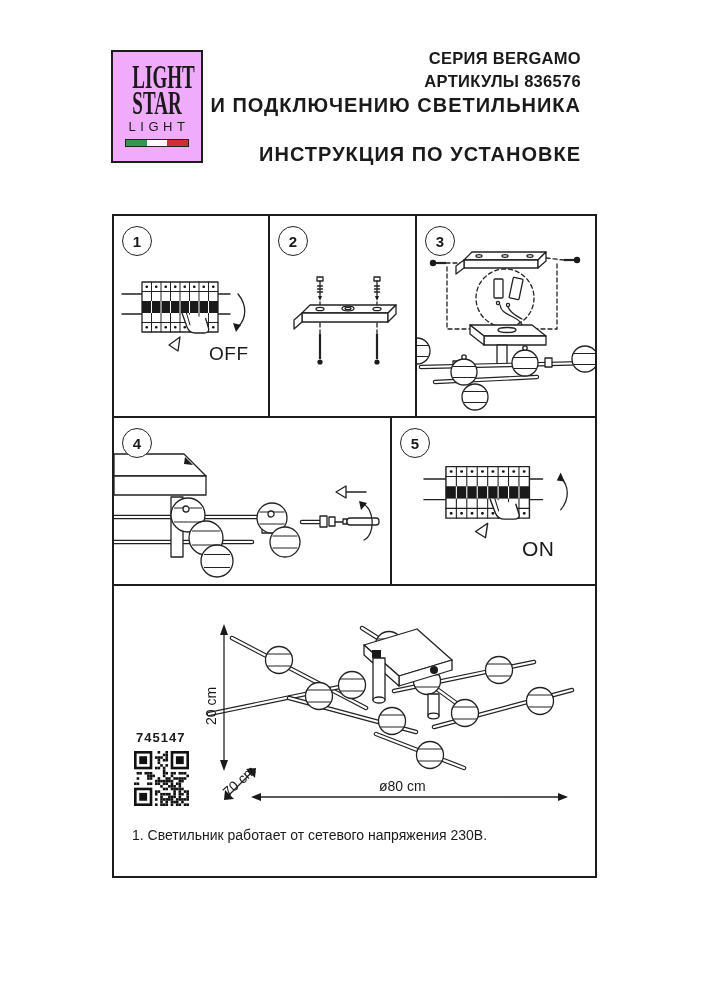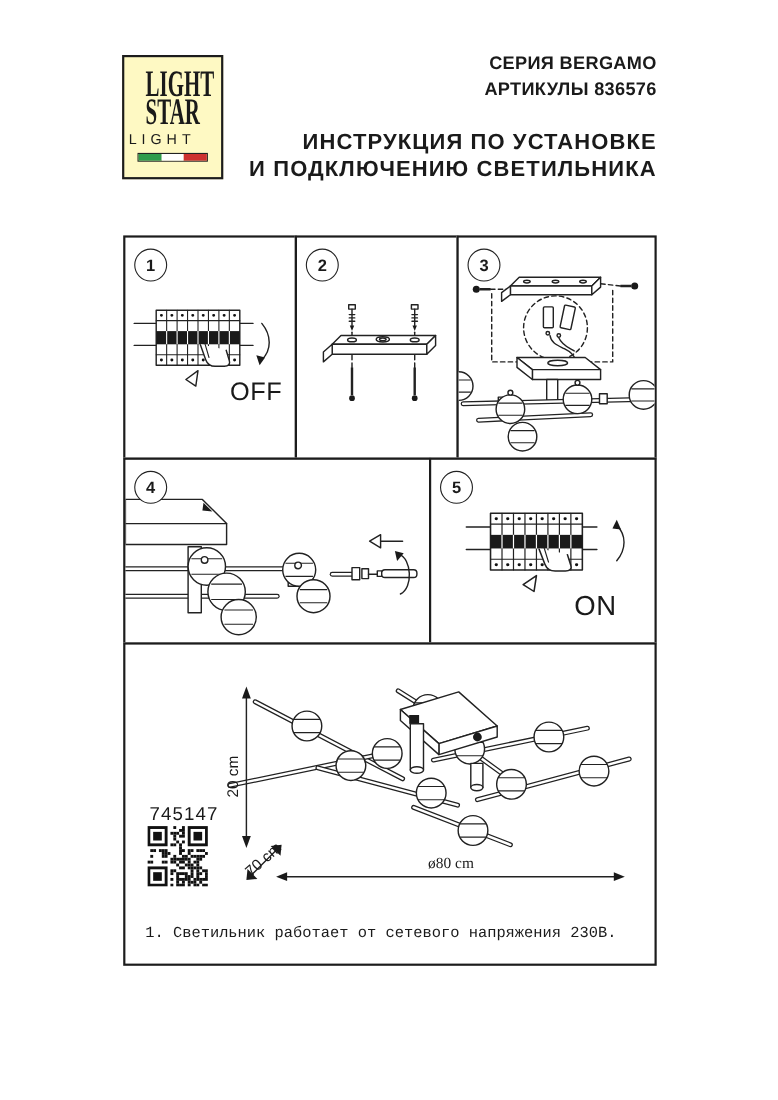--- a/index.html
+++ b/index.html
@@ -1,83 +1,83 @@
 <!DOCTYPE html>
 <html><head>
 <meta charset="utf-8">
 <style>
   html,body{margin:0;padding:0;}
   body{width:707px;height:1000px;background:#fff;position:relative;overflow:hidden;
        font-family:"Liberation Sans",sans-serif;color:#1a1a1a;}
   
   .logo{position:absolute;left:111px;top:50px;width:92px;height:113px;border:2px solid #1c1c1c;
-        box-sizing:border-box;background:#fef9c3;}
+        box-sizing:border-box;background:#f0abfc;text-align:center;}
   .logo-word{display:block;font-family:"Liberation Serif",serif;font-weight:bold;font-size:34px;
         line-height:26px;transform:scaleX(.56);transform-origin:50% 50%;letter-spacing:0;}
   .logo-light{margin-top:12px;}
   .logo-group{display:block;font-size:13px;font-weight:normal;letter-spacing:4.5px;margin-top:3px;
         margin-left:4px;}
   .flag{width:62px;height:6px;margin:5px auto 0;border:1px solid #222;display:flex;}
   .flag span{flex:1;height:100%;}
   
-  .hdr{position:absolute;right:110px;top:47px;text-align:right;}
+  .hdr{position:absolute;right:126px;top:47px;text-align:right;}
   .hdr-small{font-size:16.5px;font-weight:bold;line-height:23px;letter-spacing:.3px;}
   .hdr-big{font-size:20px;font-weight:bold;line-height:24.5px;letter-spacing:1px;margin-top:24px;}
   
   .panel{position:absolute;border:2px solid #1c1c1c;box-sizing:border-box;background:#fff;}
   #p1{left:112px;top:214px;width:158px;height:204px;}
   #p2{left:268px;top:214px;width:149px;height:204px;}
   #p3{left:415px;top:214px;width:182px;height:204px;}
   #p4{left:112px;top:416px;width:280px;height:170px;}
   #p5{left:390px;top:416px;width:207px;height:170px;}
   #p6{left:112px;top:584px;width:485px;height:294px;}
   .stepnum{position:absolute;left:8px;top:10px;width:28px;height:28px;border:1.5px solid #222;
         border-radius:50%;display:flex;align-items:center;justify-content:center;
         font-size:15px;font-weight:bold;background:#fff;z-index:2;}
   svg.art{position:absolute;left:0;top:0;width:100%;height:100%;}
-  .cap{position:absolute;font-size:23px;letter-spacing:.5px;}
+  .cap{position:absolute;font-size:19px;letter-spacing:.5px;}
   
   .ln{stroke:#222;stroke-width:1.3;fill:none;stroke-linecap:round;stroke-linejoin:round;}
   .fw{fill:#fff;stroke:#222;stroke-width:1.3;stroke-linejoin:round;}
   .fb{fill:#1a1a1a;stroke:none;}
   .dsh{stroke-dasharray:4 3;}
   .rod{stroke:#222;stroke-width:4.5;fill:none;stroke-linecap:round;}
   .rodw{stroke:#fff;stroke-width:2.2;fill:none;stroke-linecap:round;}
   .thin{stroke-width:1;}
   .sph circle.body{fill:#fff;stroke:#222;stroke-width:1.3;}
   .sph line{stroke:#222;stroke-width:1;}
   
-  .art-num{position:absolute;left:22px;top:144px;font-size:17px;font-weight:normal;letter-spacing:1px;}
+  .art-num{position:absolute;left:22px;top:144px;font-size:13px;font-weight:bold;letter-spacing:1px;}
   .qr{position:absolute;left:20px;top:165px;width:55px;height:55px;}
   .dim{position:absolute;font-size:14px;white-space:nowrap;}
   .dim-20{left:72px;top:112px;width:50px;text-align:center;transform:rotate(-90deg);}
   .dim-70{left:100px;top:187px;width:50px;text-align:center;transform:rotate(-42deg);}
-  .dim-80{left:265px;top:192px;width:62px;text-align:center;font-family:Liberation Serif, serif;}
-  .notes{position:absolute;left:18px;top:252px;font-size:14px;line-height:22.5px;font-family:Liberation Mono, monospace;}
+  .dim-80{left:265px;top:192px;width:62px;}
+  .notes{position:absolute;left:18px;top:238px;font-size:14px;line-height:22.5px;}
   .notes span{display:block;}
 </style>
 </head>
 <body>
 
 <div class="logo">
   <span class="logo-word logo-light">LIGHT</span>
   <span class="logo-word">STAR</span>
   <span class="logo-group">LIGHT</span>
   <div class="flag">
     <span style="background: rgb(46, 155, 76);"></span>
     <span style="background: rgb(255, 255, 255);"></span>
     <span style="background: rgb(205, 49, 47);"></span>
   </div>
 </div>
 
 <div class="hdr">
   <div class="hdr-small">СЕРИЯ BERGAMO</div>
   <div class="hdr-small">АРТИКУЛЫ 836576</div>
+  <div class="hdr-big" style="margin-top:0;">И ПОДКЛЮЧЕНИЮ СВЕТИЛЬНИКА</div>
   <div class="hdr-big">ИНСТРУКЦИЯ ПО УСТАНОВКЕ</div>
-  <div class="hdr-big" style="margin-top:0;">И ПОДКЛЮЧЕНИЮ СВЕТИЛЬНИКА</div>
 </div>
 
 <div class="panel" id="p1">
   <div class="stepnum">1</div>
   <svg class="art" viewBox="0 0 154 200">
     <g transform="translate(28,66)">
       <path class="ln" d="M-20 12H0M-20 32H0M76 12H88M76 32H88"></path>
       <rect class="fw" x="0" y="0" width="76" height="50"></rect>
       <path class="ln thin" d="M9.5 0V50M19 0V50M28.5 0V50M38 0V50M47.5 0V50M57 0V50M66.5 0V50"></path>
       <path class="ln thin" d="M0 9.5H76M0 40.5H76"></path>
@@ -302,21 +302,21 @@
         <path class="fw" d="M40 31l5 14c1.5 4 4.5 6 8.5 6h8.5c3.5 0 5.5-2 4.5-5l-3-10"></path>
         <path class="ln thin" d="M44.5 31l3.5 12"></path>
         <path class="fw" d="M27 63l11-8-2 14z"></path>
       </g>
     </g>
     <g>
       <path class="ln" d="M172 92c9-11 9-24 0-33"></path>
       <polygon class="fb" points="168,62 176,63 172,54"></polygon>
     </g>
   </svg>
-  <span class="cap" style="left:130px;top:119px;font-size:25px;">ON</span>
+  <span class="cap" style="left:130px;top:119px;font-size:21px;">ON</span>
 </div>
 
 <div class="panel" id="p6">
   <svg class="art" viewBox="0 0 481 290">
 
     <g>
       <line class="rod" x1="118" y1="52" x2="252" y2="122"></line>
         <line class="rodw" x1="118" y1="52" x2="252" y2="122"></line>
       <line class="rod" x1="95" y1="128" x2="240" y2="98"></line>
         <line class="rodw" x1="95" y1="128" x2="240" y2="98"></line>

